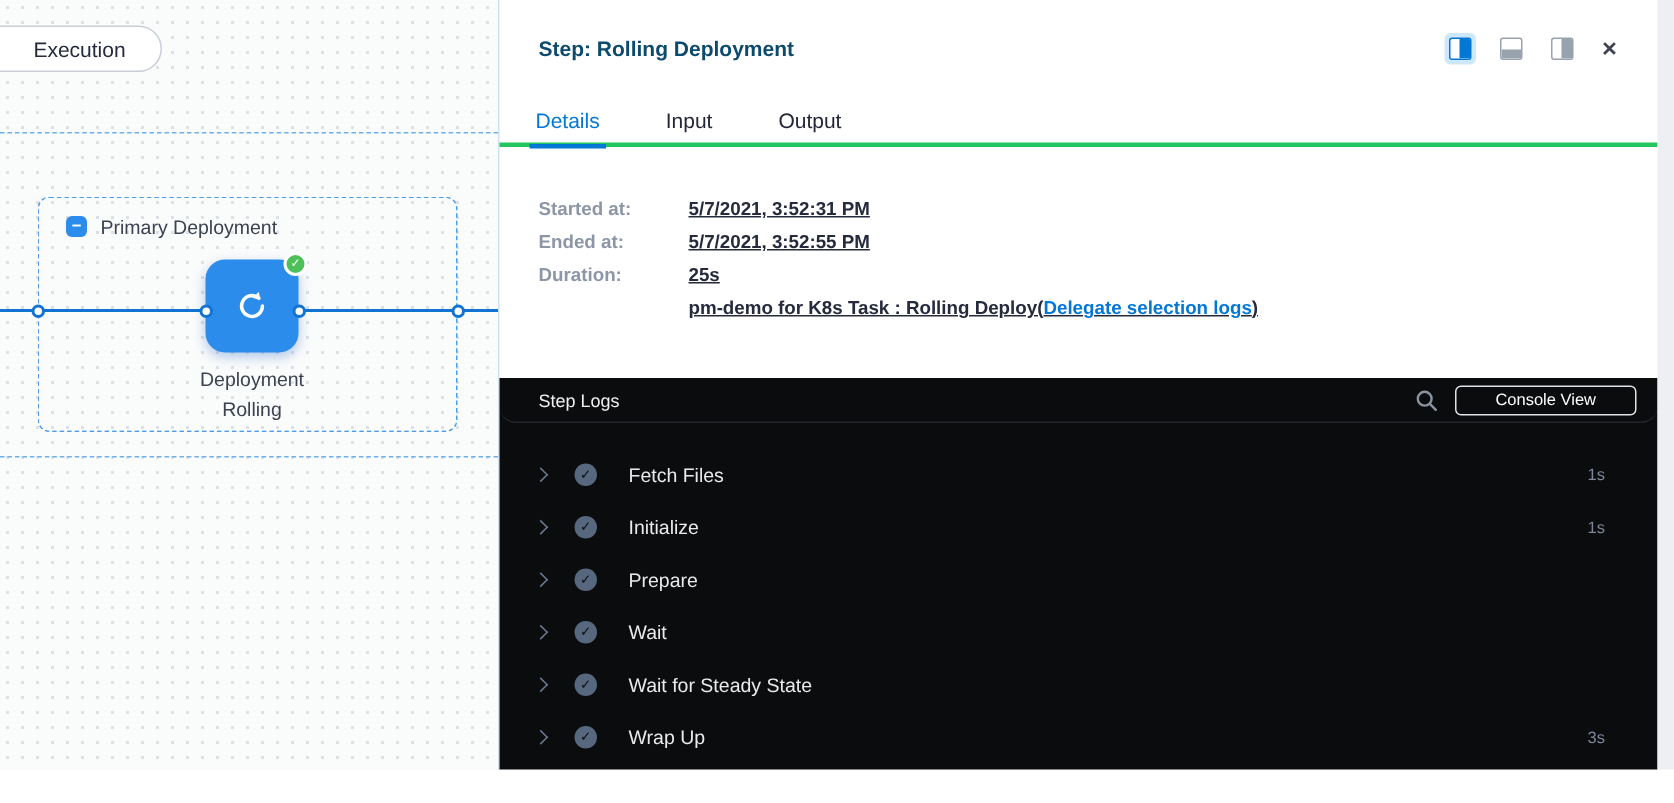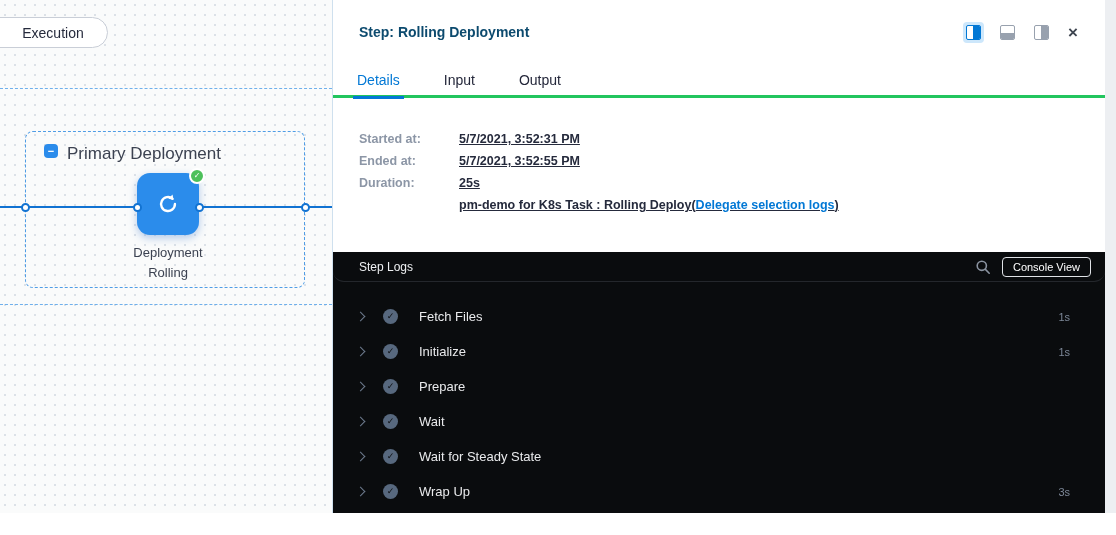--- a/index.html
+++ b/index.html
@@ -24,21 +24,21 @@
   .flow-line { position:absolute; left:0; top:206px; width:332px; height:2px; background:#1273d2; }
   .group-box {
     position:absolute; left:25px; top:131px; width:280px; height:157px;
     border:1px dashed #4f9de6; border-radius:8px;
   }
   .collapse-btn {
     position:absolute; left:44px; top:144px; width:14px; height:14px; border-radius:4px;
     background:#2b8ceb; color:#fff; display:flex; align-items:center; justify-content:center;
     font-size:11px; font-weight:700; line-height:1; cursor:pointer;
   }
-  .group-label { position:absolute; left:67px; top:144px; font-size:17px; color:#3c4251; }
+  .group-label { position:absolute; left:67px; top:144px; font-size:13px; color:#3c4251; }
   .step-node {
     position:absolute; left:137px; top:173px; width:62px; height:62px; border-radius:13px;
     background:#2b8ceb; box-shadow:0 3px 8px rgba(43,110,200,.35);
     display:flex; align-items:center; justify-content:center; cursor:pointer;
   }
   .status-badge {
     position:absolute; left:189px; top:168px; width:16px; height:16px; border-radius:50%;
     background:#4dc05a; border:2px solid #fff; color:#fff; font-size:8px; font-weight:700;
     display:flex; align-items:center; justify-content:center; line-height:1;
   }
@@ -80,21 +80,21 @@
   .detail-link { color:#0278d5; font-weight:700; text-decoration:none; cursor:pointer; }
 
   
   .log-panel { position:absolute; left:0; top:252px; width:100%; height:283px; background:#0a0c0e; }
   .log-header { height:30px; display:flex; align-items:center; padding:0 14px 0 26px;
     border-bottom:1px solid #24272c;border-radius:11px; }
   .log-title { font-size:12px; color:#eef0f2; }
   .log-header-right { margin-left:auto; display:flex; align-items:center; gap:11px; }
   .search-icon { width:16px; height:16px; cursor:pointer; }
   .console-btn { border:1px solid #dfe2e6; border-radius:4px; background:transparent;
-    color:#fff; font-size:11px; padding:3px 10px; font-family:inherit; cursor:pointer; }
+    color:#fff; font-size:11px; padding:3px 26px; font-family:inherit; cursor:pointer; }
   .log-rows { padding-top:17px; }
   .log-row { height:35px; display:flex; align-items:center; padding:0 35px 0 24px; cursor:pointer; }
   .chevron { width:7px; height:7px; border-top:1.6px solid #6d7b8e; border-right:1.6px solid #6d7b8e;
     transform:rotate(45deg); margin-right:19px; flex:0 0 auto; }
   .log-check { width:15px; height:15px; border-radius:50%; background:#57687e; color:#0c0e10;
     font-size:9px; font-weight:700; display:flex; align-items:center; justify-content:center;
     line-height:1; margin-right:21px; flex:0 0 auto; }
   .log-label { font-size:13px; color:#e9eaec; }
   .log-duration { margin-left:auto; font-size:11px; color:#7d8898; }
 </style>

